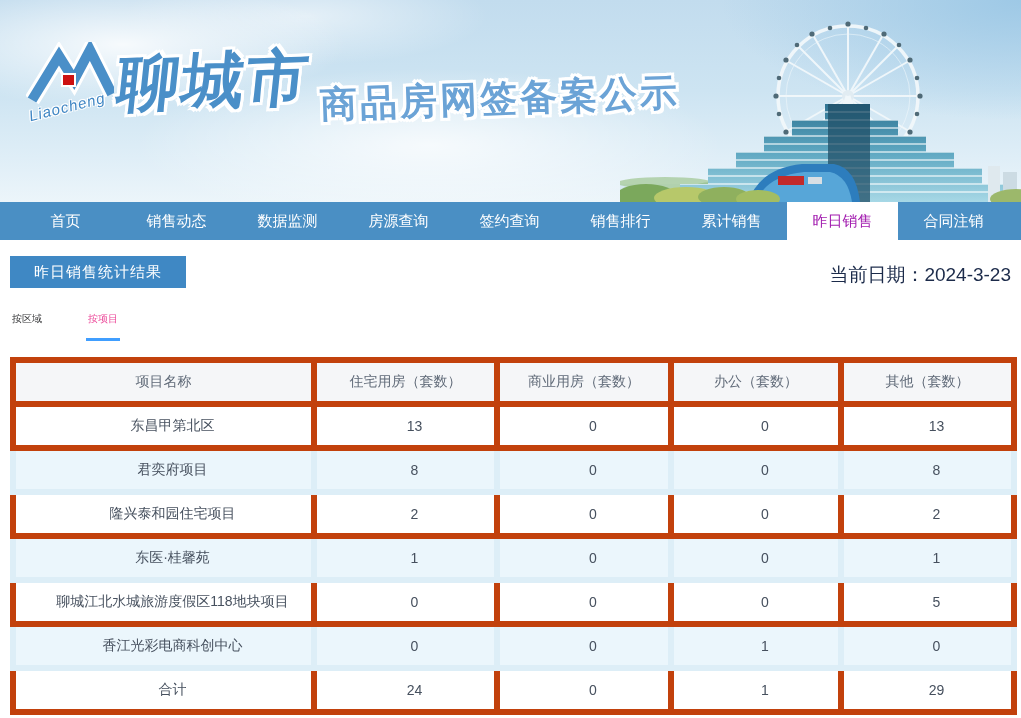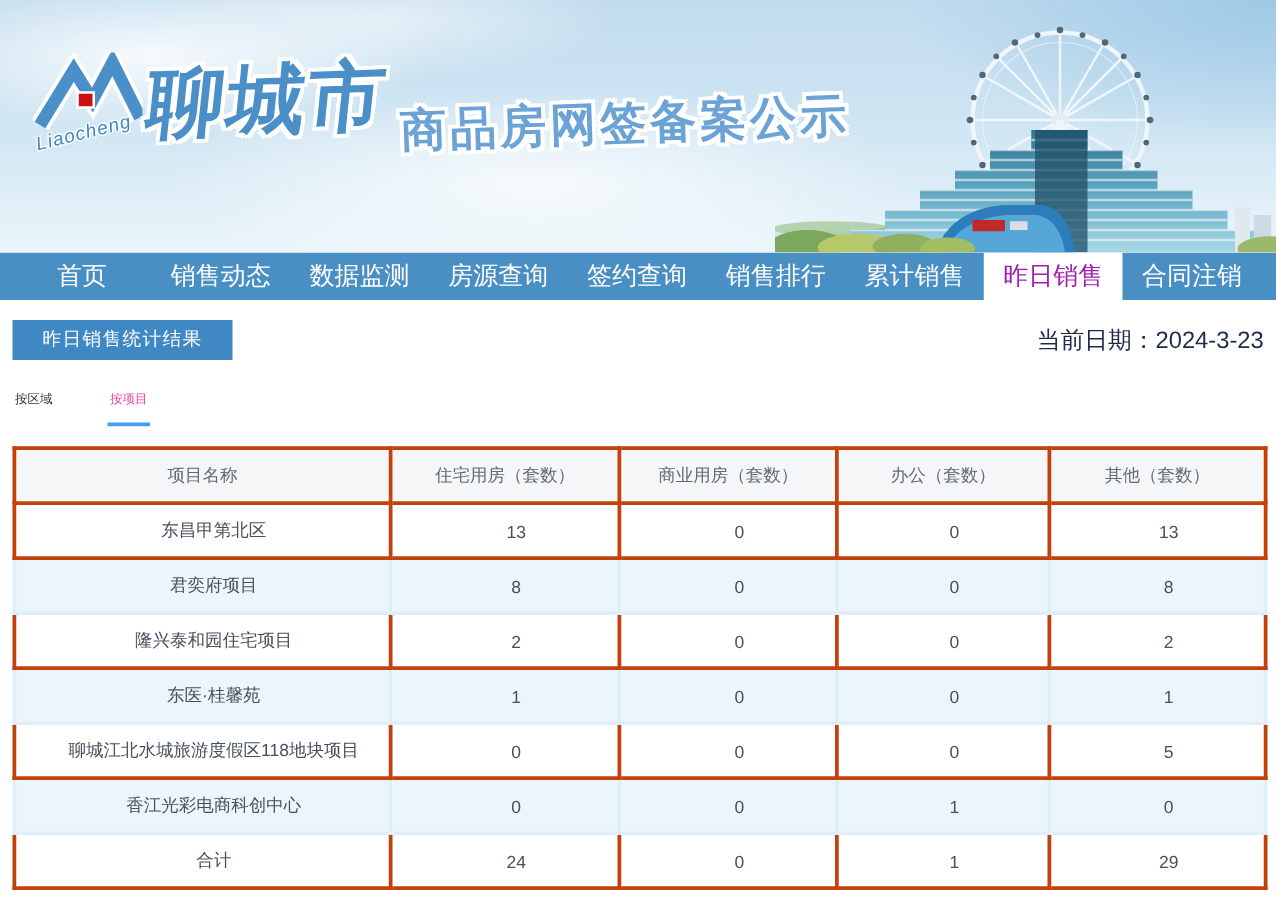--- a/index.html
+++ b/index.html
@@ -23,38 +23,38 @@
   .site-name { font-size:62px; font-weight:900; color:#4a8fc8; letter-spacing:2px;
     transform:skewX(-8deg) rotate(-2deg); margin-left:4px; line-height:78px;
     text-shadow:-3px -3px 0 #fff,3px -3px 0 #fff,-3px 3px 0 #fff,3px 3px 0 #fff,0 -3px 0 #fff,0 3px 0 #fff,-3px 0 0 #fff,3px 0 0 #fff; }
   .site-subtitle { font-size:37px; font-weight:800; color:#6ba3d6; letter-spacing:3px;
     transform:rotate(-2deg); margin:32px 0 0 10px;
     text-shadow:-3px -3px 0 #fff,3px -3px 0 #fff,-3px 3px 0 #fff,3px 3px 0 #fff,0 -3px 0 #fff,0 3px 0 #fff,-3px 0 0 #fff,3px 0 0 #fff; }
   .scene { position:absolute; right:0; top:0; width:401px; height:202px; }
 
   
   .nav { display:flex; width:1021px; height:38px; background:#4a8fc4; padding-left:10px; }
-  .nav-item { width:111px; text-align:center; line-height:38px; color:#fff; font-size:20px;
+  .nav-item { width:111px; text-align:center; line-height:38px; color:#fff; font-size:15px;
     cursor:pointer; white-space:nowrap; }
   .nav-item.active { background:#fff; color:#a21caf; }
 
   
   .content { padding:0 10px; }
-  .title-row { display:flex; justify-content:space-between; align-items:center; margin-top:16px; height:32px; }
+  .title-row { display:flex; justify-content:space-between; align-items:flex-end; margin-top:16px; height:32px; }
   .section-badge { background:#3f88c4; color:#fff; font-size:15px; line-height:32px;
     padding:0 24px; letter-spacing:1px; }
   .current-date { font-size:19px; color:#1c2b4a; }
 
   .view-tabs { display:flex; margin-top:20px; height:36px; align-items:flex-start; }
   .view-tab { font-size:10px; color:#303133; margin-right:42px; padding:4px 2px 12px 2px;
     cursor:pointer; border-bottom:3px solid transparent; }
   .view-tab.active { color:#ec4899; border-bottom-color:#409eff; }
 
   .stats-table { width:1001px; border-collapse:collapse; table-layout:fixed; margin-top:13px; }
-  .stats-table th, .stats-table td { border:3px solid #c2410c; height:44px; text-align:center;
+  .stats-table th, .stats-table td { border:6px solid #c2410c; height:44px; text-align:center;
     font-size:14px; font-weight:400; overflow:hidden; white-space:nowrap; }
   .stats-table th { background:#f5f6f8; color:#606a78; }
   .stats-table td { color:#46505e; background:#fff;padding-left:18px; }
   .stats-table tr.stripe td { background:#ebf6fc; border-color:#ddeef7; }
   .stats-table col.c1 { width:301px; }
   .stats-table col.c2 { width:183px; }
   .stats-table col.c3 { width:174px; }
   .stats-table col.c4 { width:170px; }
   .stats-table col.c5 { width:173px; }
 </style>

